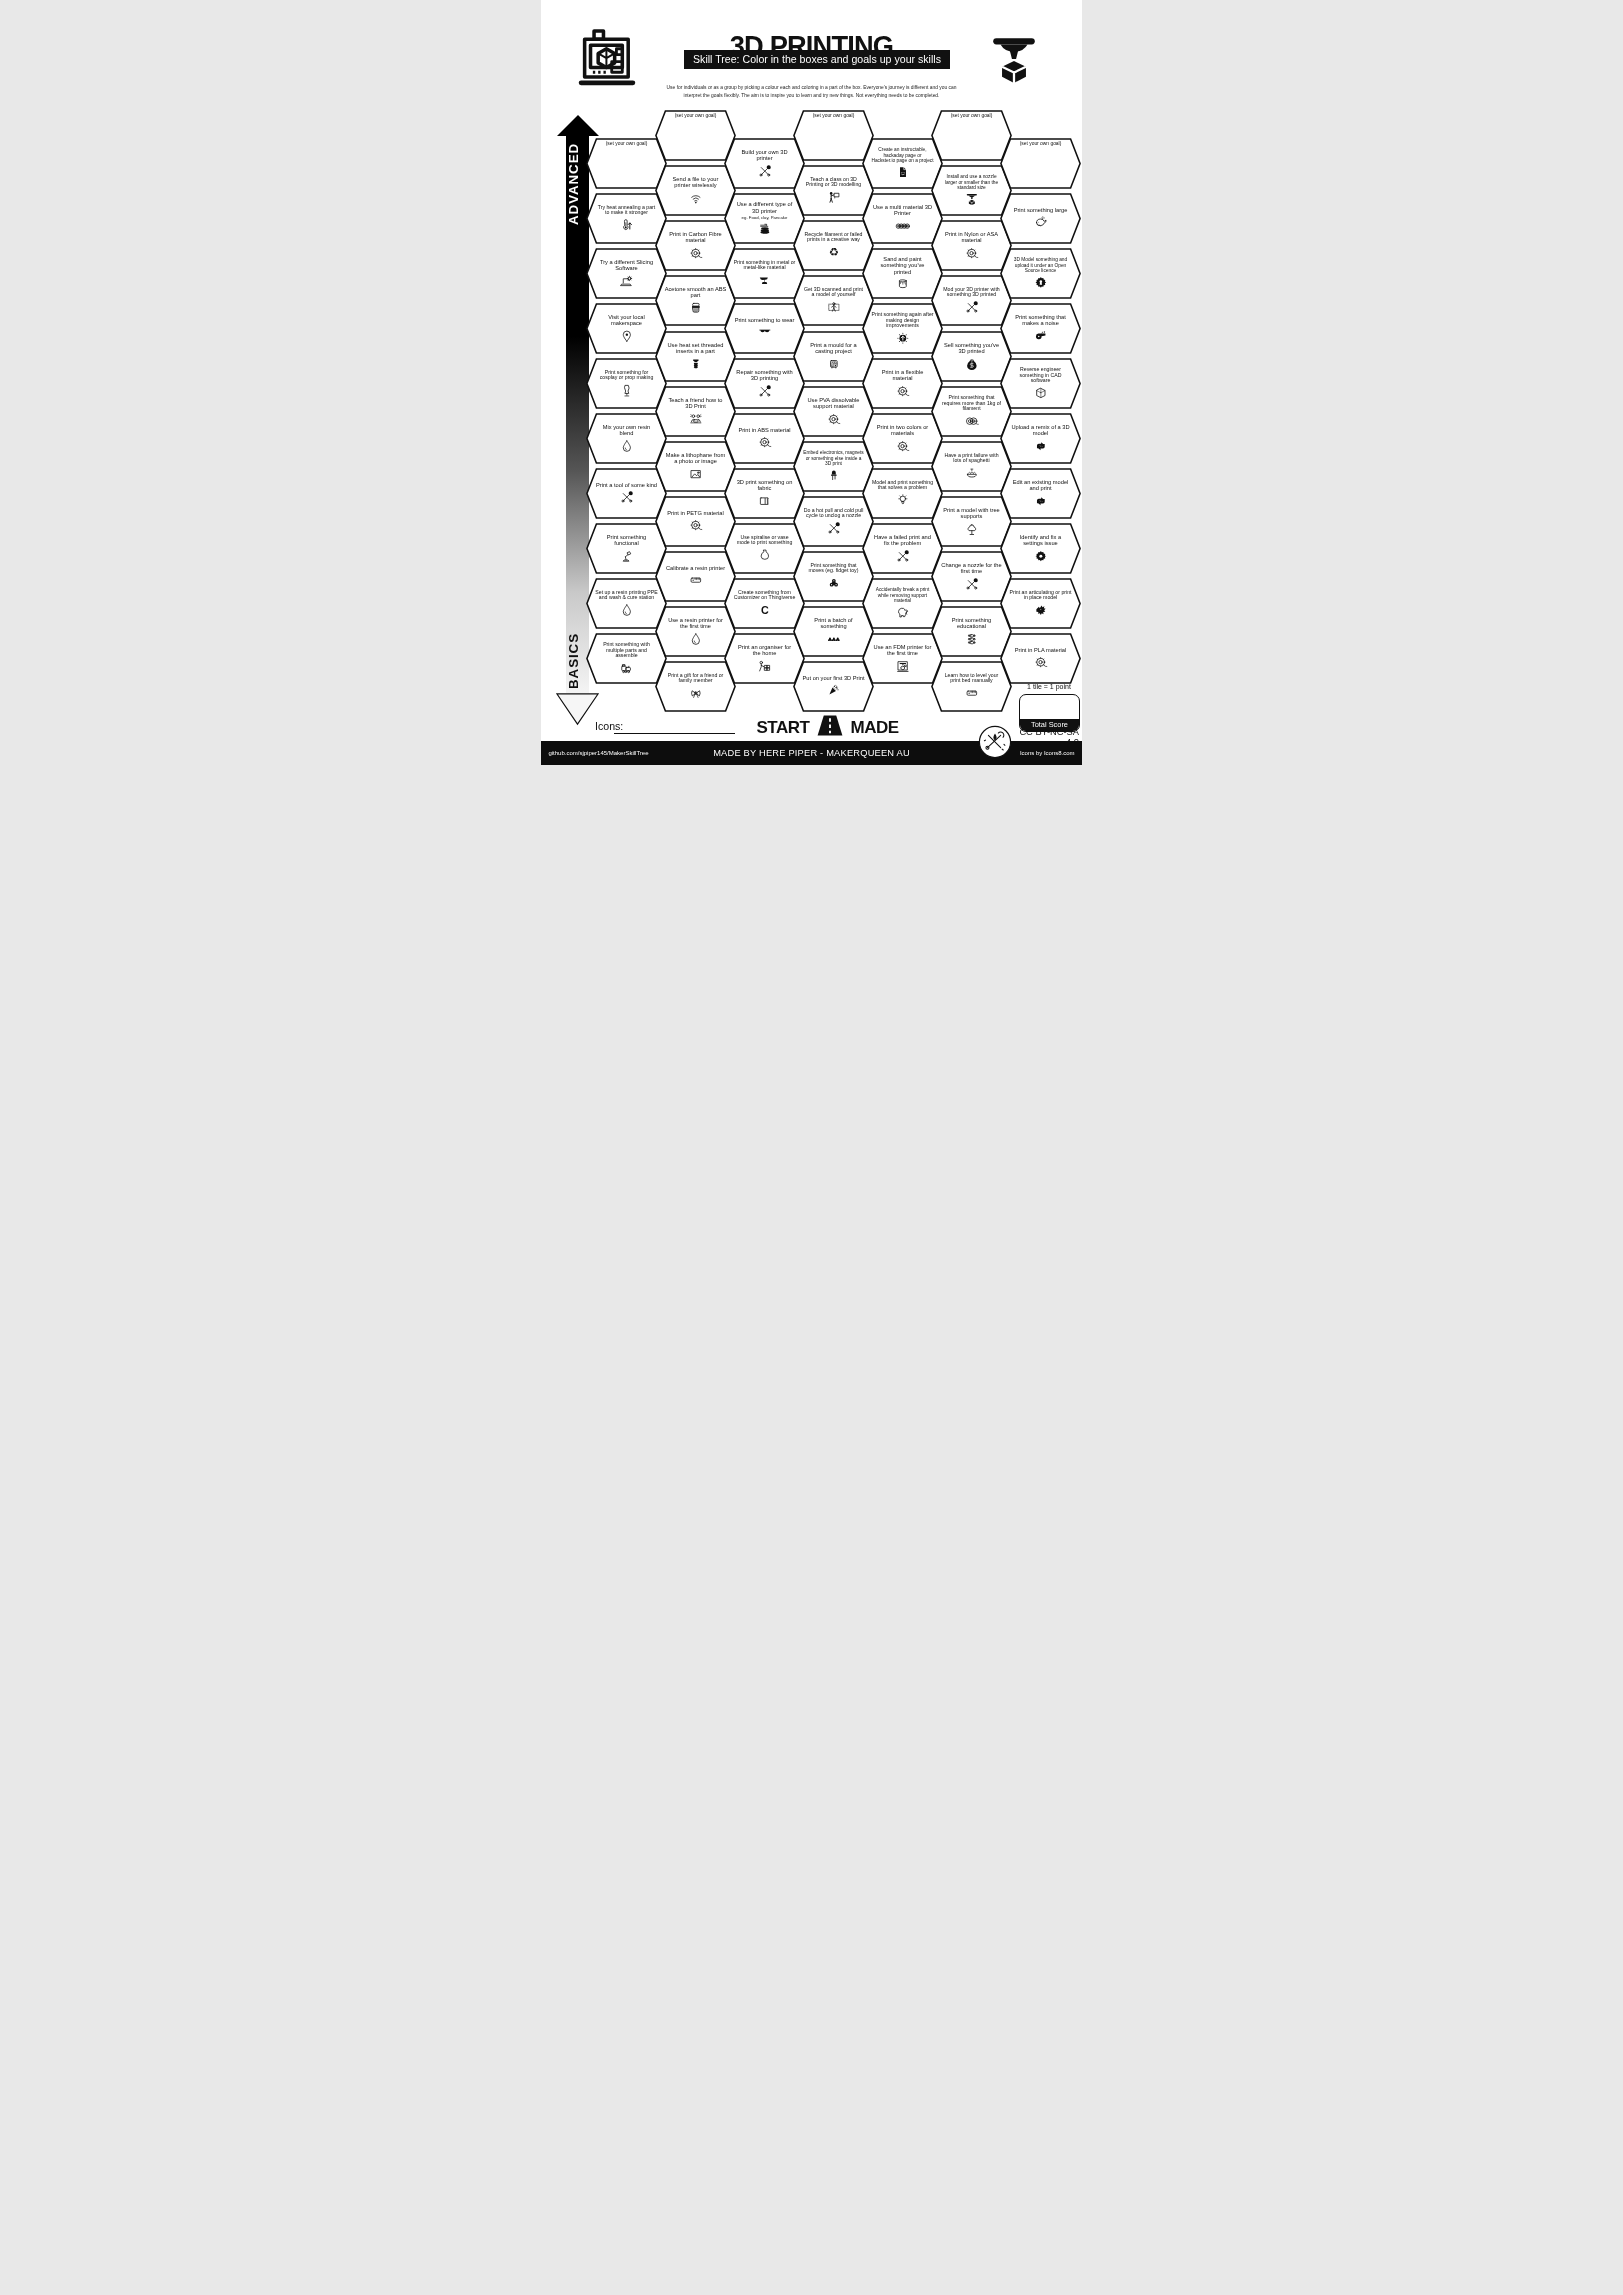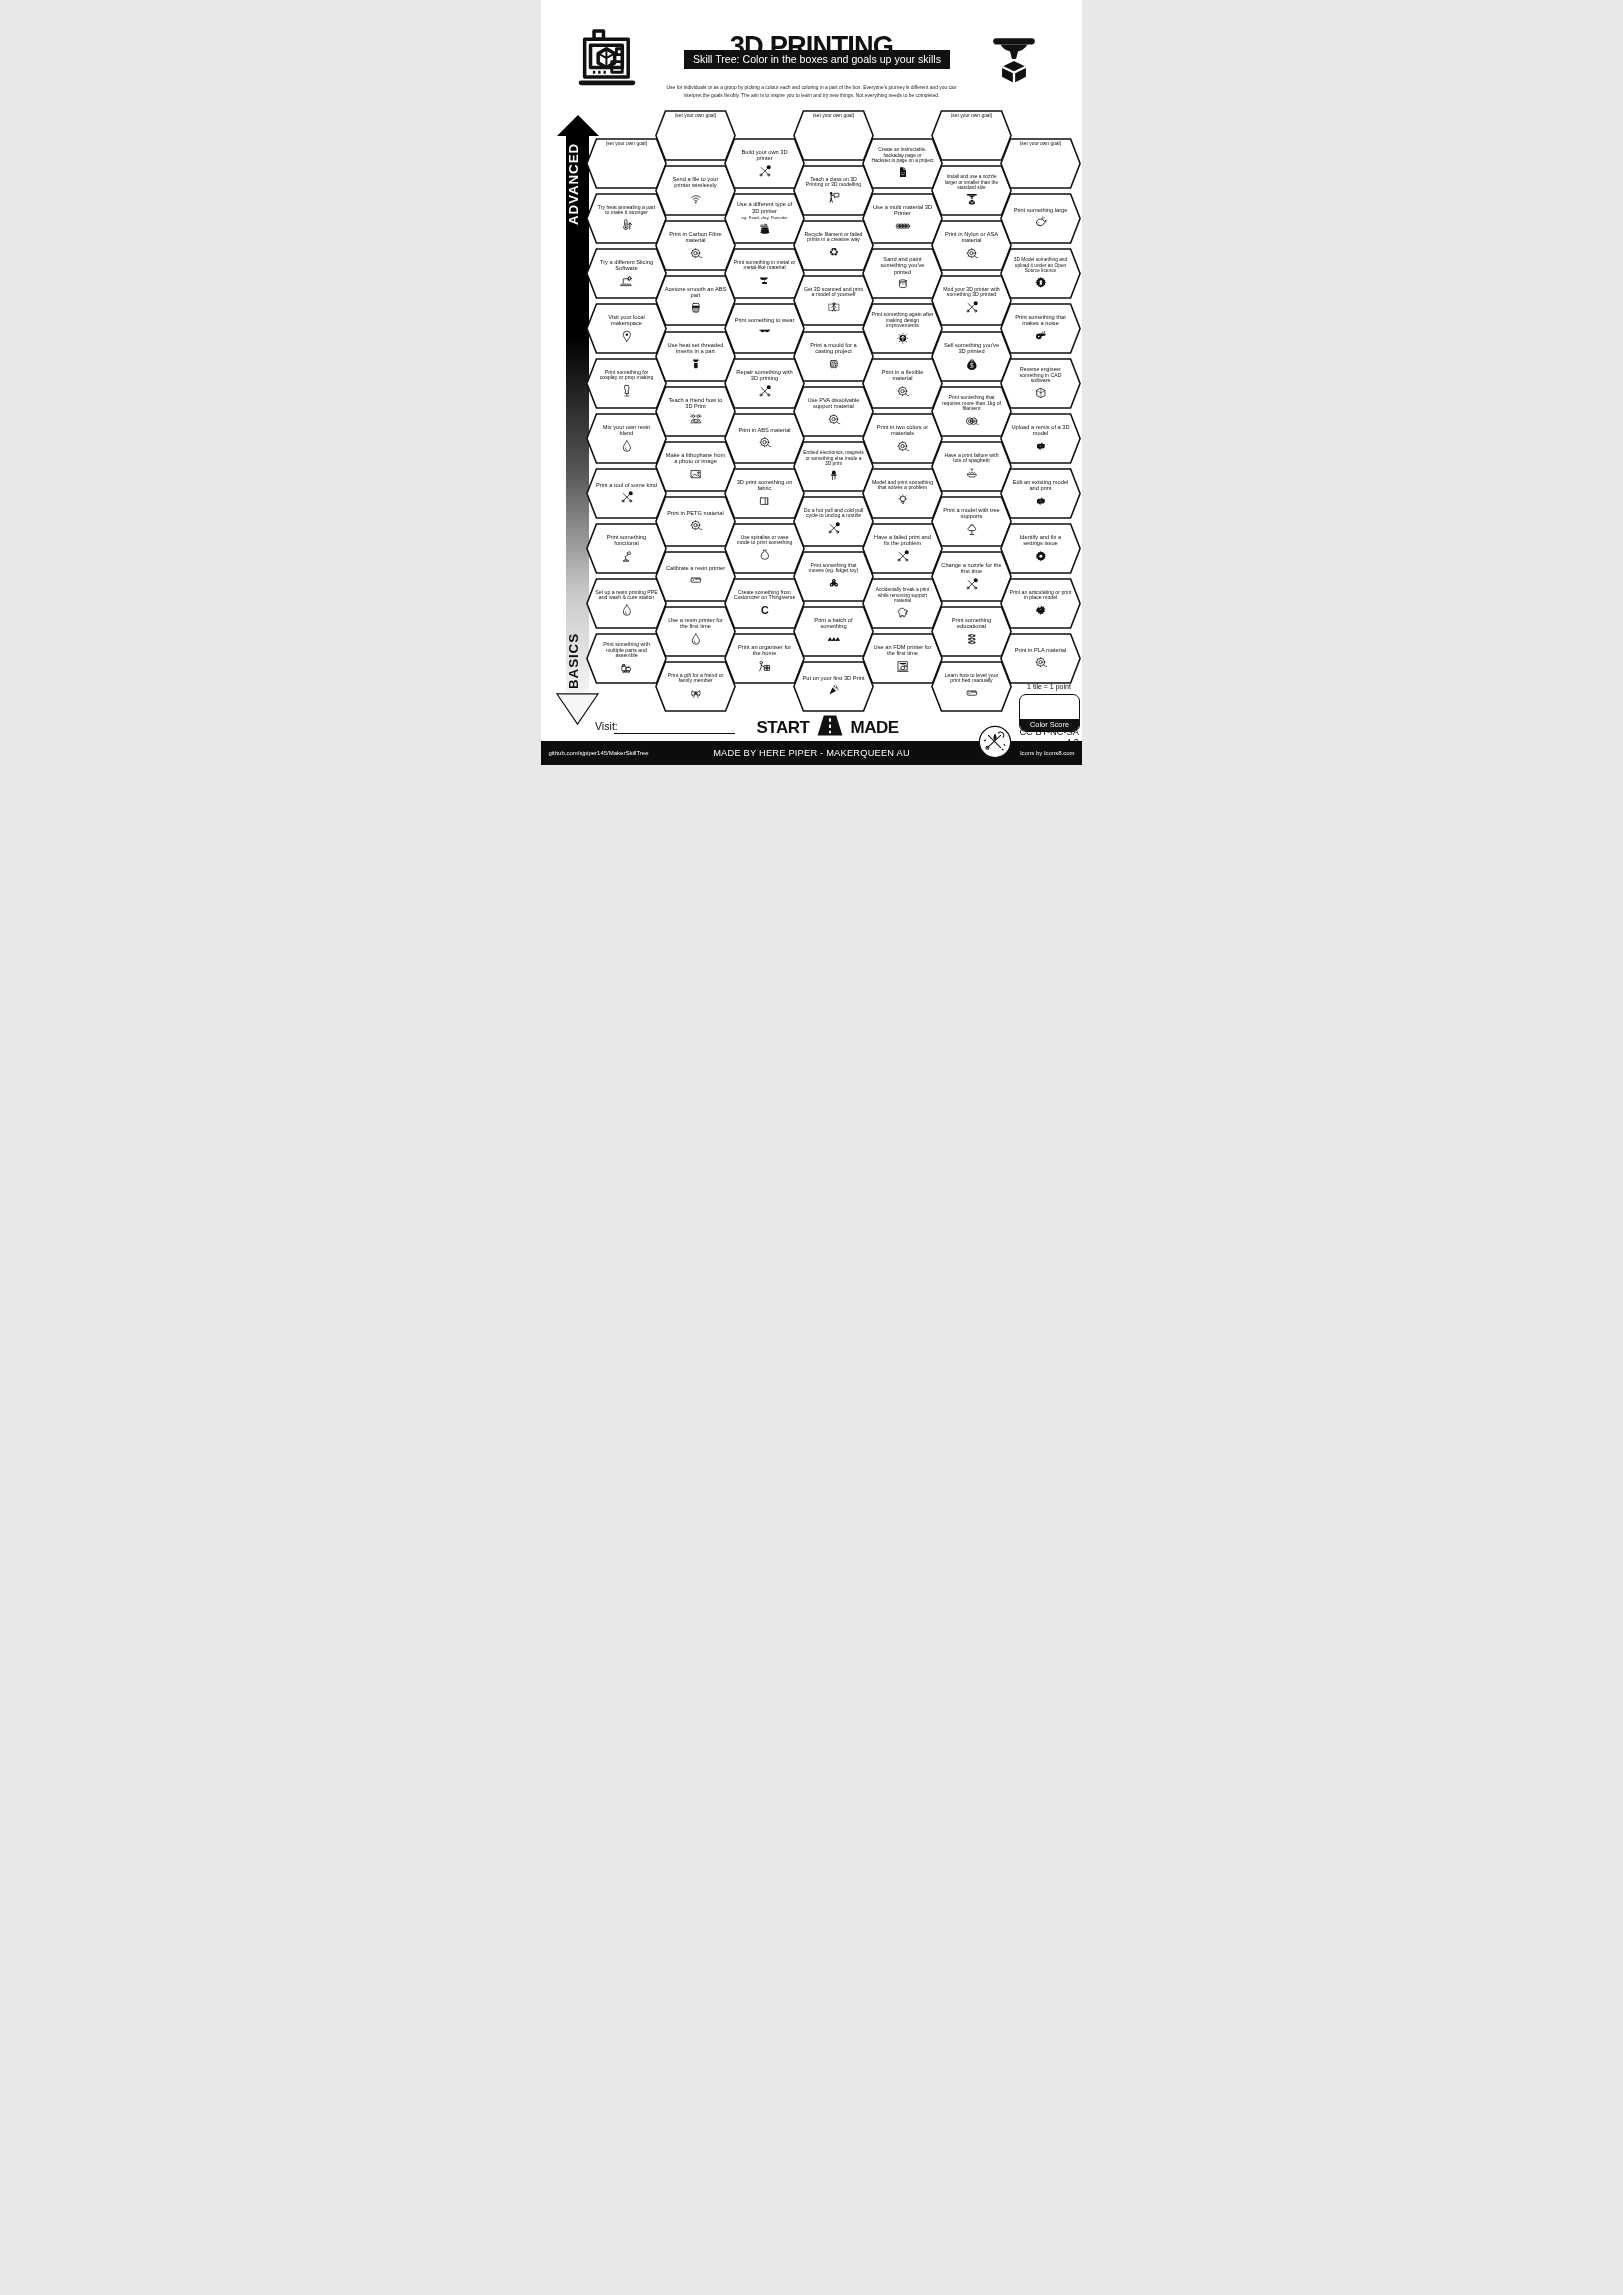--- a/index.html
+++ b/index.html
@@ -1256,27 +1256,27 @@
   <div class="start-row">
     <span>START</span>
     <span>
       <svg width="30" height="21" viewBox="0 0 54 44">
           <path d="M14 1 h26 l13 42 H1 z" fill="#111" stroke="none"></path>
           <path d="M27 7 v31" stroke="#fff" stroke-width="4" stroke-dasharray="7 6" fill="none"></path>
         </svg>
     </span>
     <span>MADE</span>
   </div>
-  <div class="name-row">Visit:</div>
+  <div class="name-row">Icons:</div>
   <div class="name-line"></div>
 
   <div class="tile-note">1 tile = 1 point</div>
   <div class="score-box">
     <div class="score-space"></div>
-    <div class="score-bar">Color Score</div>
+    <div class="score-bar">Total Score</div>
   </div>
 
   <div class="license-badge">
     <svg width="34" height="34" viewBox="0 0 72 72">
       <circle cx="36" cy="36" r="33" fill="#fff" stroke="#111" stroke-width="2.5"></circle>
       <g stroke="#111" stroke-width="2.2" fill="none" stroke-linecap="round">
         <path d="M20 48 L48 22"></path>
           <path d="M22 22 l26 26"></path>
           <circle cx="20" cy="48" r="3.2"></circle>
         <path d="M43 17 a6.5 6.5 0 1 1 10 9"></path>

